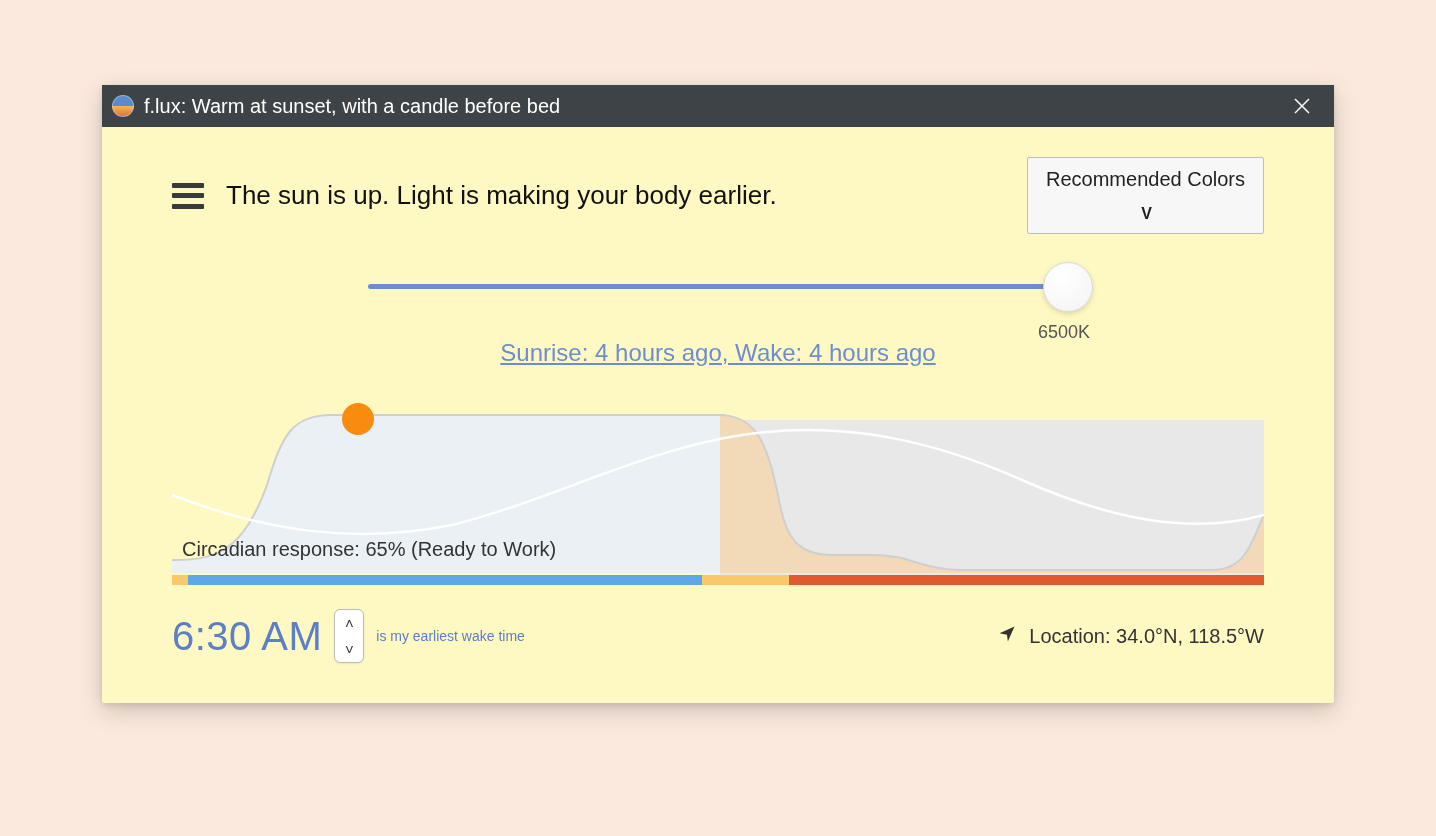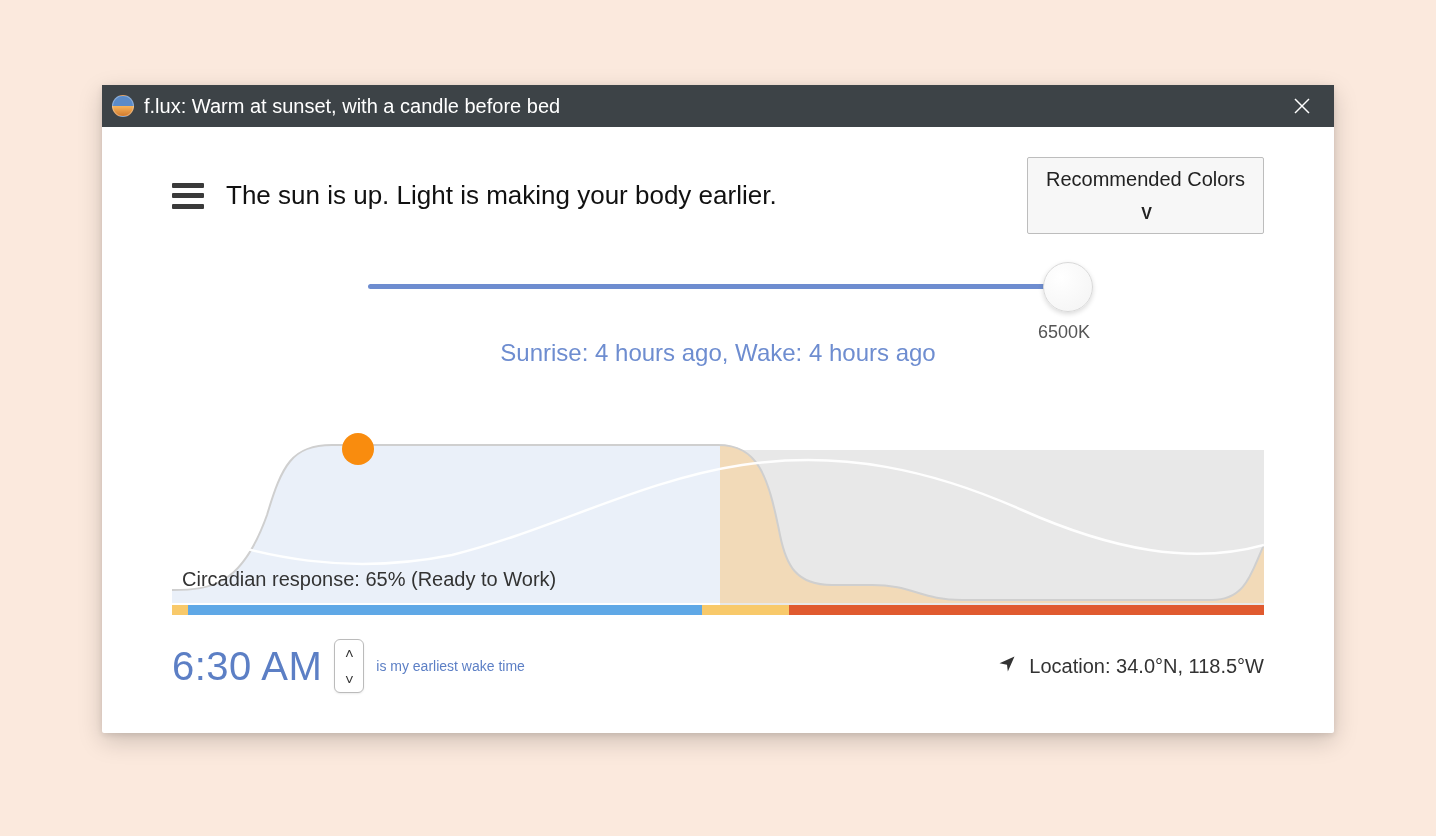--- a/index.html
+++ b/index.html
@@ -7,21 +7,21 @@
   body {
     background: #fbe9dd;
     font-family: -apple-system, BlinkMacSystemFont, "Segoe UI", Helvetica, Arial, sans-serif;
     display: flex;
     align-items: flex-start;
     justify-content: center;
     padding-top: 85px;
   }
   .window {
     width: 1232px;
-    background: #ffffff;
+    background: #fef9c3;
     border-radius: 2px;
     box-shadow: 0 8px 24px rgba(0,0,0,0.18), 0 2px 6px rgba(0,0,0,0.1);
     overflow: visible;
   }
   
   .titlebar {
     height: 42px;
     background: #3d4347;
     display: flex;
     align-items: center;
@@ -73,21 +73,21 @@
     border:1px solid #d9d9d9;
     box-shadow: 0 2px 5px rgba(0,0,0,0.15);
     cursor:pointer;
   }
   .slider-label {
     position:absolute; top:38px; right:-30px; width:60px; text-align:left;
     font-size:18px; color:#555;
   }
 
   .sunrise-text {
-    text-align:center; font-size:24px; color:#6e8dd0; margin-top:50px; margin-bottom:48px;
+    text-align:center; font-size:24px; color:#6e8dd0; margin-top:50px; margin-bottom:18px;text-decoration:underline;
   }
 
   
   .graph-area { position:relative; height:200px; margin: 0 -70px 24px -70px; padding: 0 93px; }
   .graph-svg { position:absolute; left:70px; right:70px; top:0; bottom:0; width:calc(100% - 140px); height:100%; }
   .circadian-label {
     position:absolute; left:80px; bottom:24px;
     font-size:20px; color:#333;
   }
   .sun-dot {

